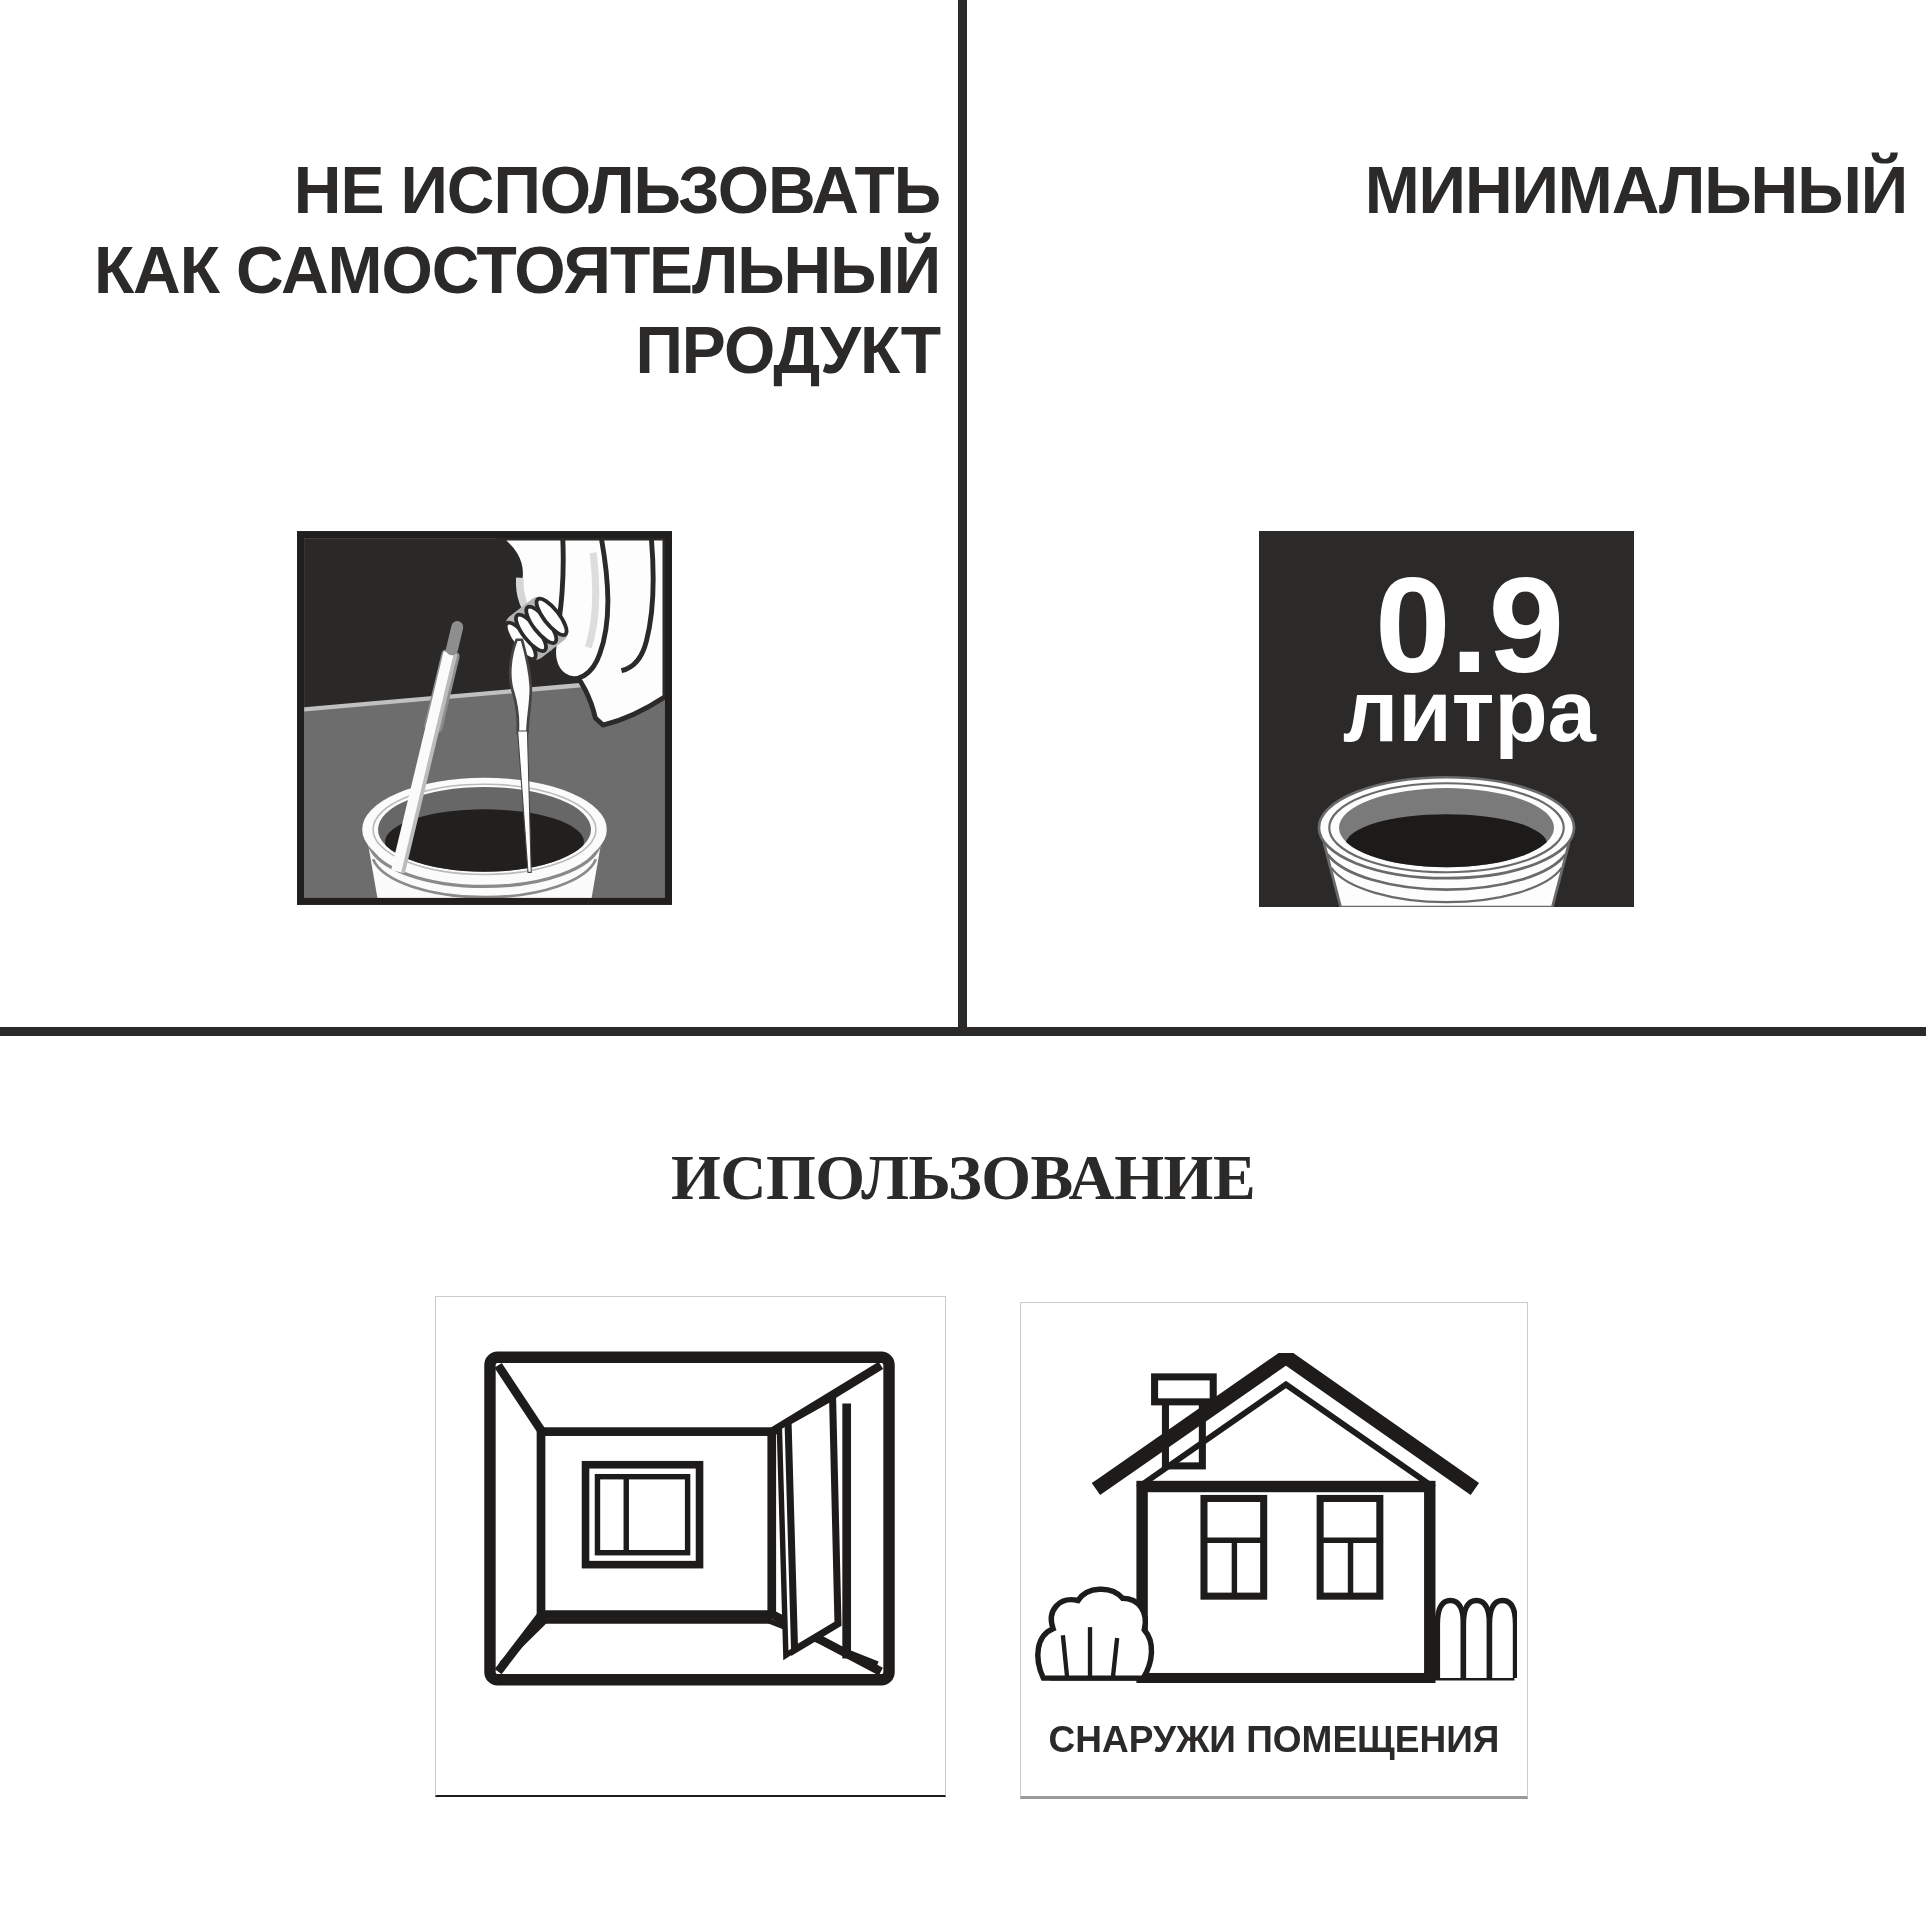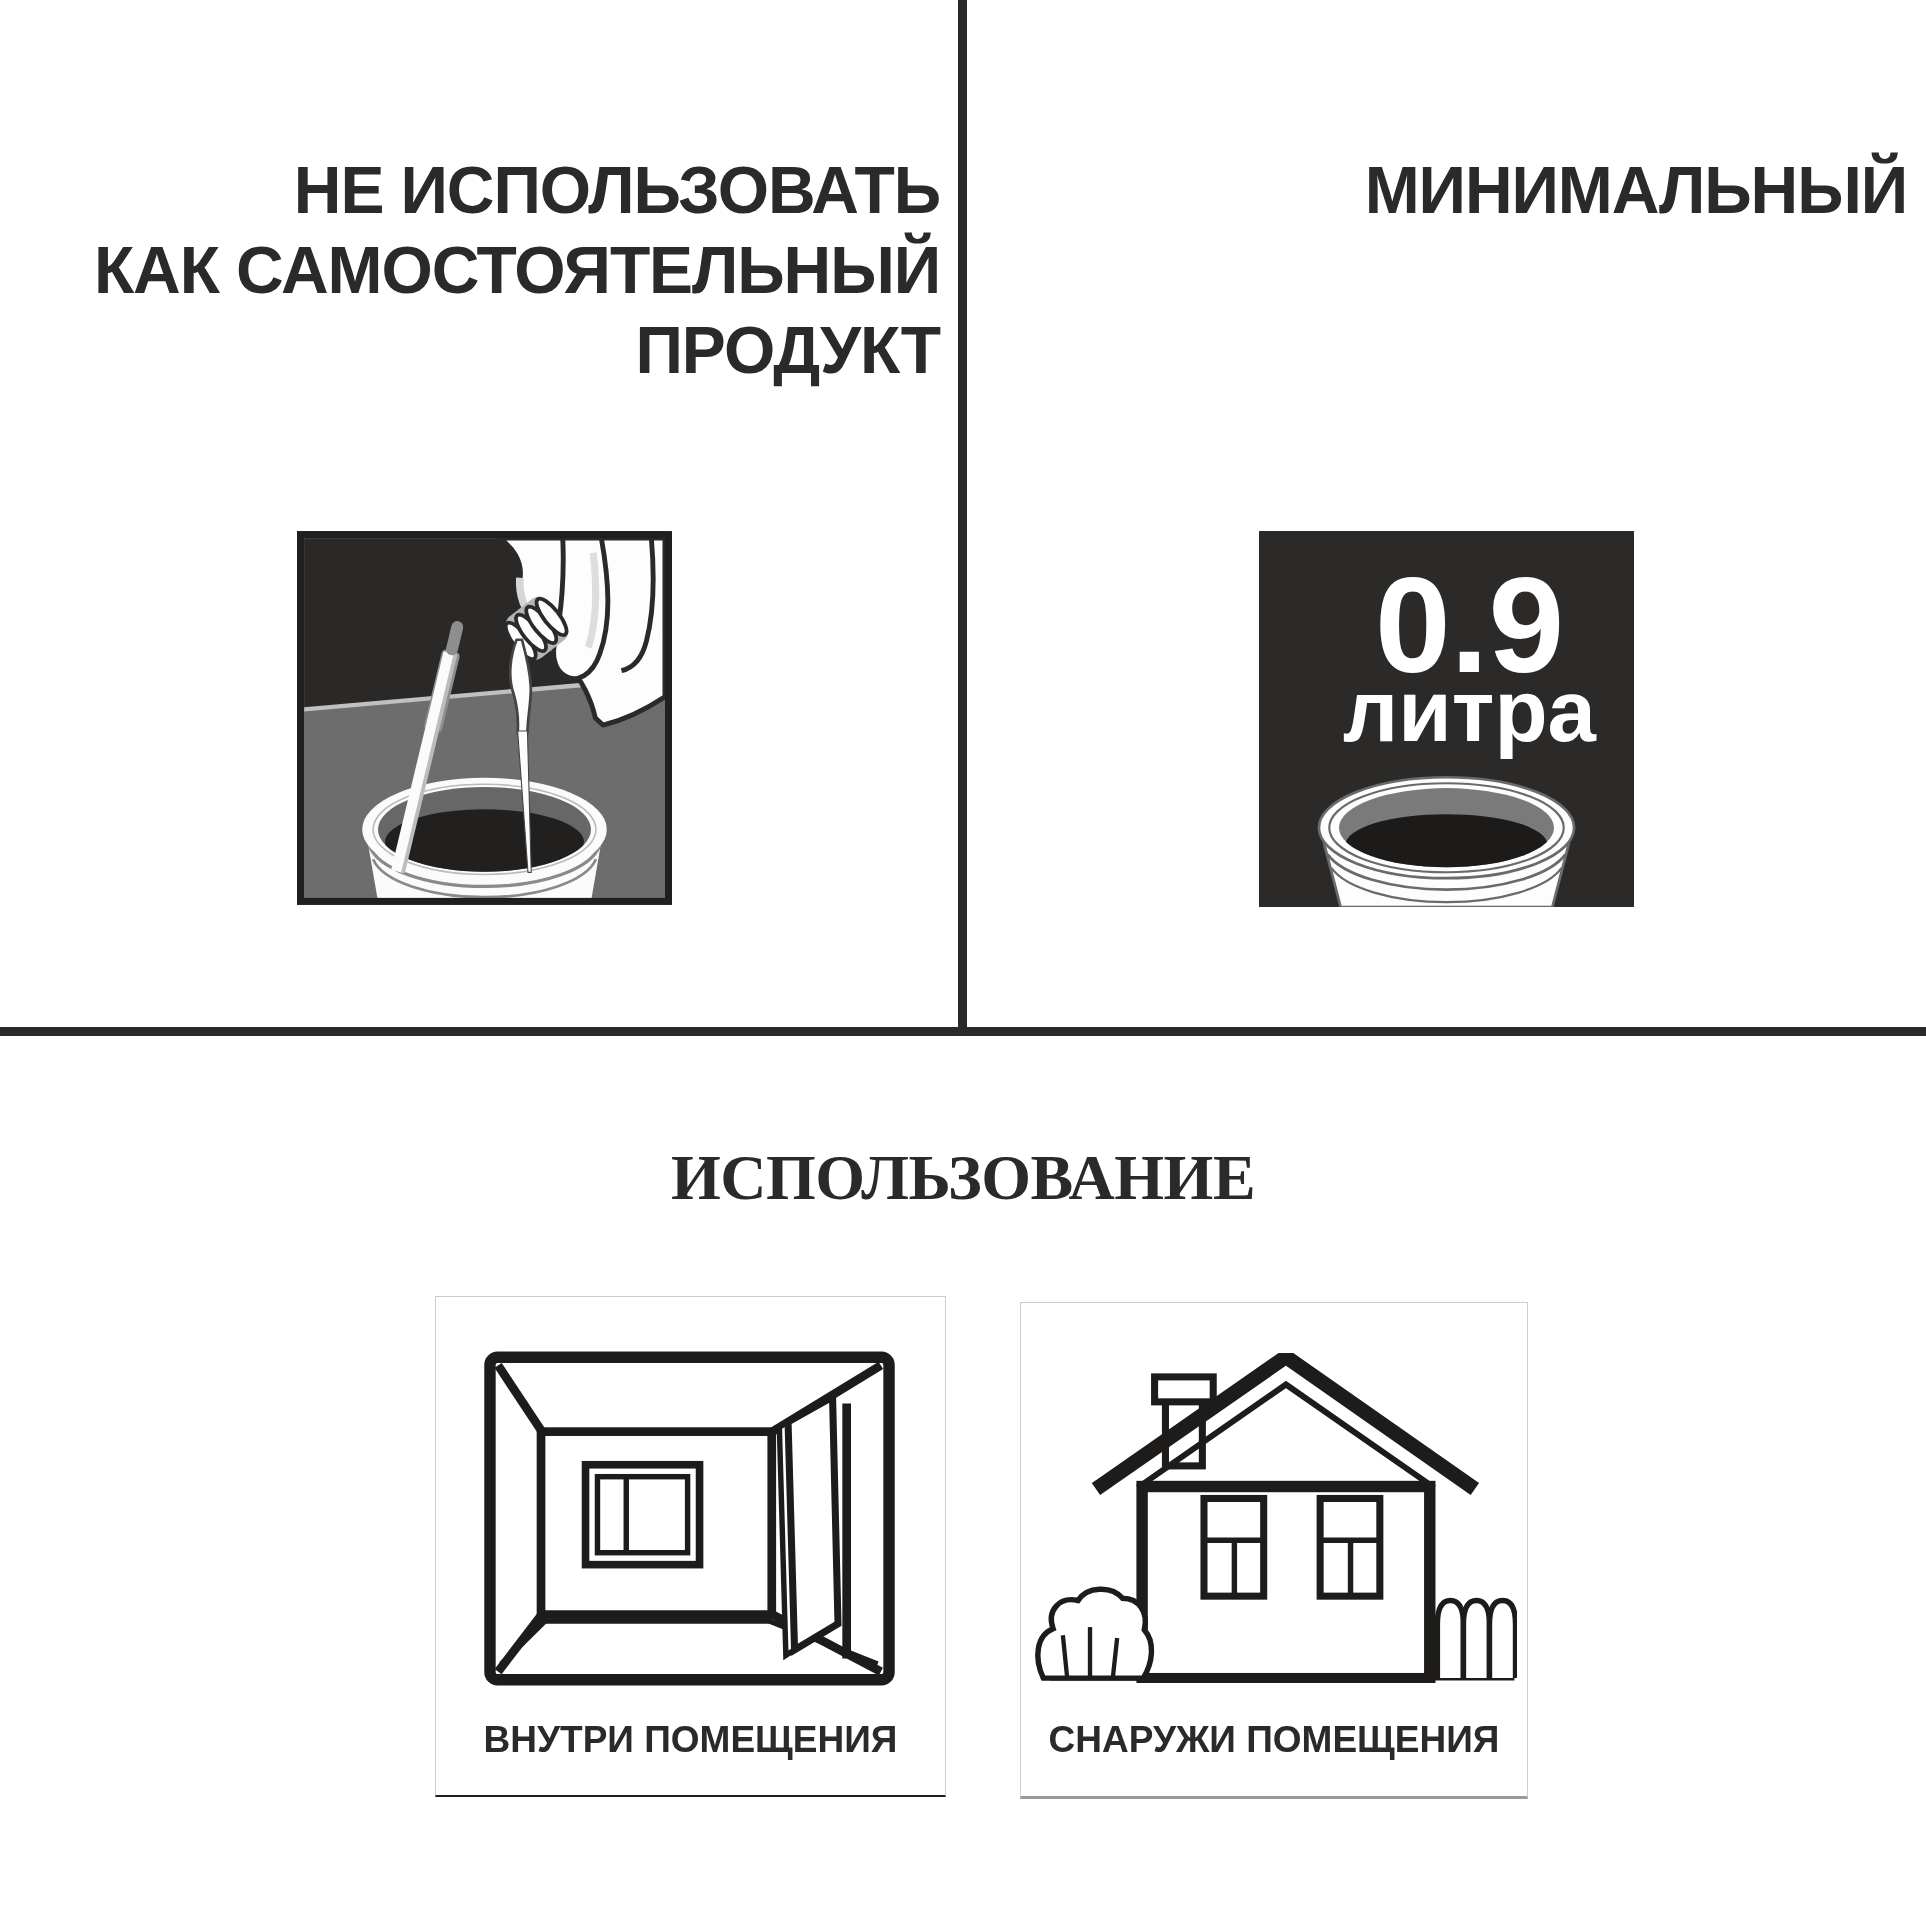--- a/index.html
+++ b/index.html
@@ -181,21 +181,20 @@
         <line x1="262" y1="231" x2="262" y2="371" stroke-width="10"></line>
       </g>
       <g>
         <line x1="668" y1="96" x2="668" y2="566" stroke-width="16"></line>
         <polygon points="544,140 626,94 642,84 560,130" stroke-width="10" fill="#ffffff"></polygon>
         <polygon points="544,140 560,130 572,550 556,560" stroke-width="10" fill="#ffffff"></polygon>
         <polygon points="560,130 642,84 652,502 572,550" stroke-width="13" fill="#ffffff"></polygon>
       </g>
     </g>
   </svg>
-  <div class="card-label">ВНУТРИ ПОМЕЩЕНИЯ</div>
 </div>
 
 <div class="card card-right">
   <svg class="house-icon" viewBox="0 0 894 608">
     <g stroke="#1d1c1b" fill="none">
       <g>
         <rect x="247" y="88" width="68" height="120" stroke-width="13" fill="#ffffff"></rect>
         <rect x="227" y="44" width="108" height="46" stroke-width="13" fill="#ffffff"></rect>
       </g>
       <rect x="204" y="246" width="530" height="354" stroke-width="21" fill="#ffffff"></rect>

